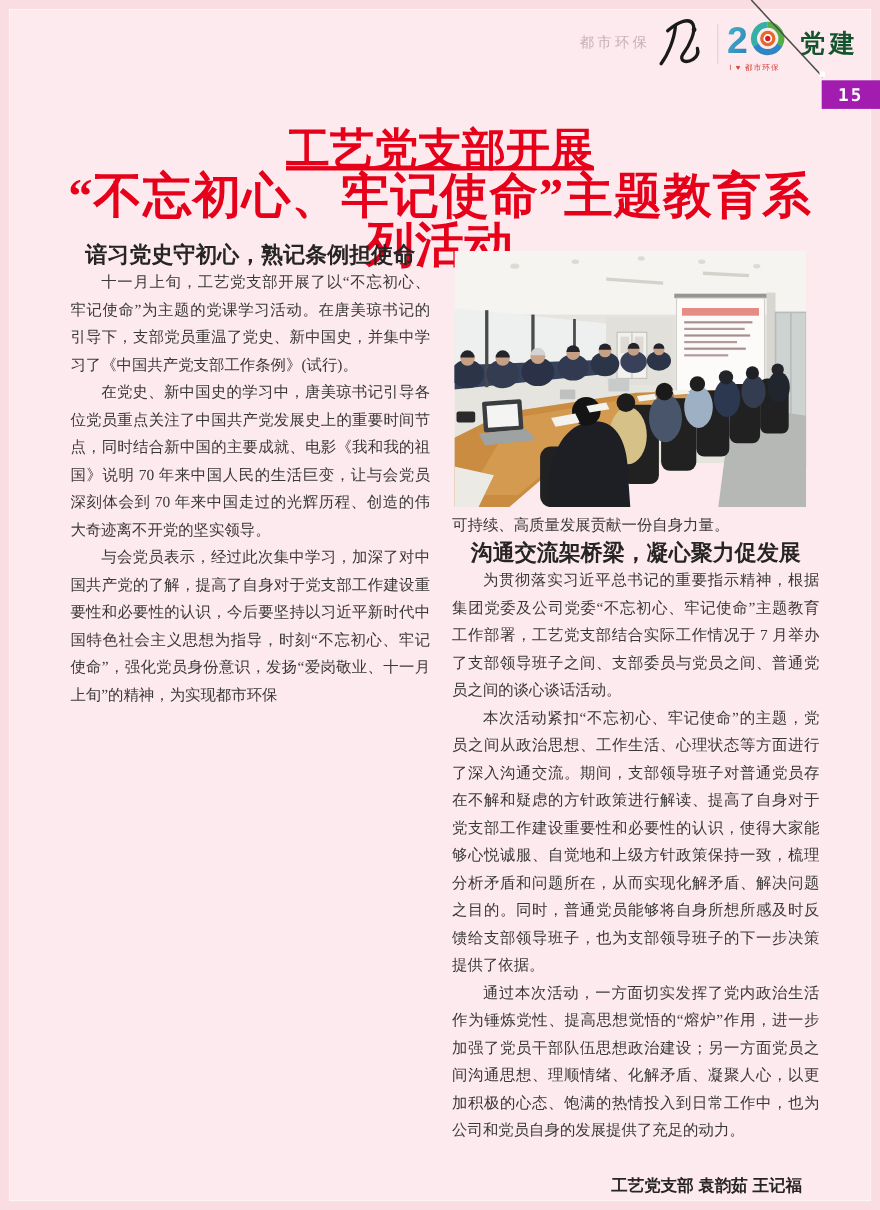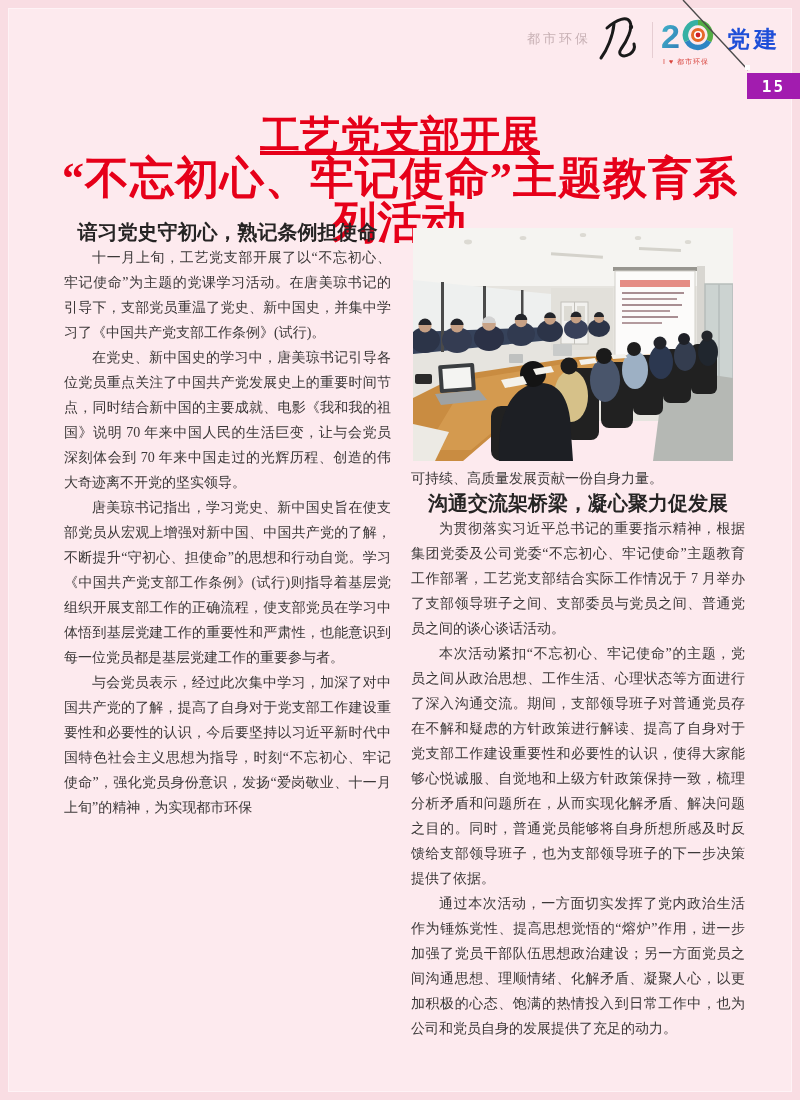--- a/index.html
+++ b/index.html
@@ -26,21 +26,21 @@
     position:absolute;left:652px;top:22px;width:1px;height:36px;
     background:#e6cdd2;
   }
   .logo20{position:absolute;left:661px;top:16px;}
   .logo-tagline{
     position:absolute;left:663px;top:57px;
     font-size:7px;color:#d8433c;letter-spacing:1px;white-space:nowrap;
   }
   .section-label{
     position:absolute;left:727px;top:24px;
-    font-size:23px;font-weight:700;color:#1d4ed8;letter-spacing:4px;
+    font-size:23px;font-weight:700;color:#14532d;letter-spacing:4px;
   }
   .corner-line{position:absolute;left:676px;top:0;}
   .page-tab{
     position:absolute;left:747px;top:73px;width:53px;height:26px;
     background:#a21caf;color:#ffffff;
     font-family:"DejaVu Sans Mono","Liberation Mono",monospace;
     font-size:16px;font-weight:700;letter-spacing:2px;
     display:flex;align-items:center;justify-content:center;
   }
 
@@ -125,21 +125,20 @@
 
   <div class="title">
     <p class="t1">工艺党支部开展</p>
     <p class="t2">“不忘初心、牢记使命”主题教育系列活动</p>
   </div>
 
   <div class="col col-left">
     <p class="subhead">谙习党史守初心，熟记条例担使命</p>
     <p class="para">十一月上旬，工艺党支部开展了以“不忘初心、牢记使命”为主题的党课学习活动。在唐美琼书记的引导下，支部党员重温了党史、新中国史，并集中学习了《中国共产党支部工作条例》(试行)。</p>
     <p class="para">在党史、新中国史的学习中，唐美琼书记引导各位党员重点关注了中国共产党发展史上的重要时间节点，同时结合新中国的主要成就、电影《我和我的祖国》说明 70 年来中国人民的生活巨变，让与会党员深刻体会到 70 年来中国走过的光辉历程、创造的伟大奇迹离不开党的坚实领导。</p>
-    <p class="para">唐美琼书记指出，学习党史、新中国史旨在使支部党员从宏观上增强对新中国、中国共产党的了解，不断提升“守初心、担使命”的思想和行动自觉。学习《中国共产党支部工作条例》(试行)则指导着基层党组织开展支部工作的正确流程，使支部党员在学习中体悟到基层党建工作的重要性和严肃性，也能意识到每一位党员都是基层党建工作的重要参与者。</p>
     <p class="para">与会党员表示，经过此次集中学习，加深了对中国共产党的了解，提高了自身对于党支部工作建设重要性和必要性的认识，今后要坚持以习近平新时代中国特色社会主义思想为指导，时刻“不忘初心、牢记使命”，强化党员身份意识，发扬“爱岗敬业、十一月上旬”的精神，为实现都市环保</p>
   </div>
 
   <div class="col col-right">
 
     <div class="photo-wrap">
       <svg width="320" height="233" viewBox="0 0 320 233">
 
         <rect x="0" y="0" width="320" height="95" fill="#f5f4f1"></rect>
         <rect x="0" y="58" width="320" height="135" fill="#e6e4df"></rect>
@@ -246,15 +245,16 @@
           <polygon points="0,196 36,204 22,233 0,233" fill="#eceae4"></polygon>
         </g>
       </svg>
     </div>
 
     <p class="para-cont">可持续、高质量发展贡献一份自身力量。</p>
     <p class="subhead">沟通交流架桥梁，凝心聚力促发展</p>
     <p class="para">为贯彻落实习近平总书记的重要指示精神，根据集团党委及公司党委“不忘初心、牢记使命”主题教育工作部署，工艺党支部结合实际工作情况于 7 月举办了支部领导班子之间、支部委员与党员之间、普通党员之间的谈心谈话活动。</p>
     <p class="para">本次活动紧扣“不忘初心、牢记使命”的主题，党员之间从政治思想、工作生活、心理状态等方面进行了深入沟通交流。期间，支部领导班子对普通党员存在不解和疑虑的方针政策进行解读、提高了自身对于党支部工作建设重要性和必要性的认识，使得大家能够心悦诚服、自觉地和上级方针政策保持一致，梳理分析矛盾和问题所在，从而实现化解矛盾、解决问题之目的。同时，普通党员能够将自身所想所感及时反馈给支部领导班子，也为支部领导班子的下一步决策提供了依据。</p>
     <p class="para">通过本次活动，一方面切实发挥了党内政治生活作为锤炼党性、提高思想觉悟的“熔炉”作用，进一步加强了党员干部队伍思想政治建设；另一方面党员之间沟通思想、理顺情绪、化解矛盾、凝聚人心，以更加积极的心态、饱满的热情投入到日常工作中，也为公司和党员自身的发展提供了充足的动力。</p>
+    <p class="byline">工艺党支部 袁韵茹 王记福</p>
   </div>
 
 </div>
 
 </body></html>

